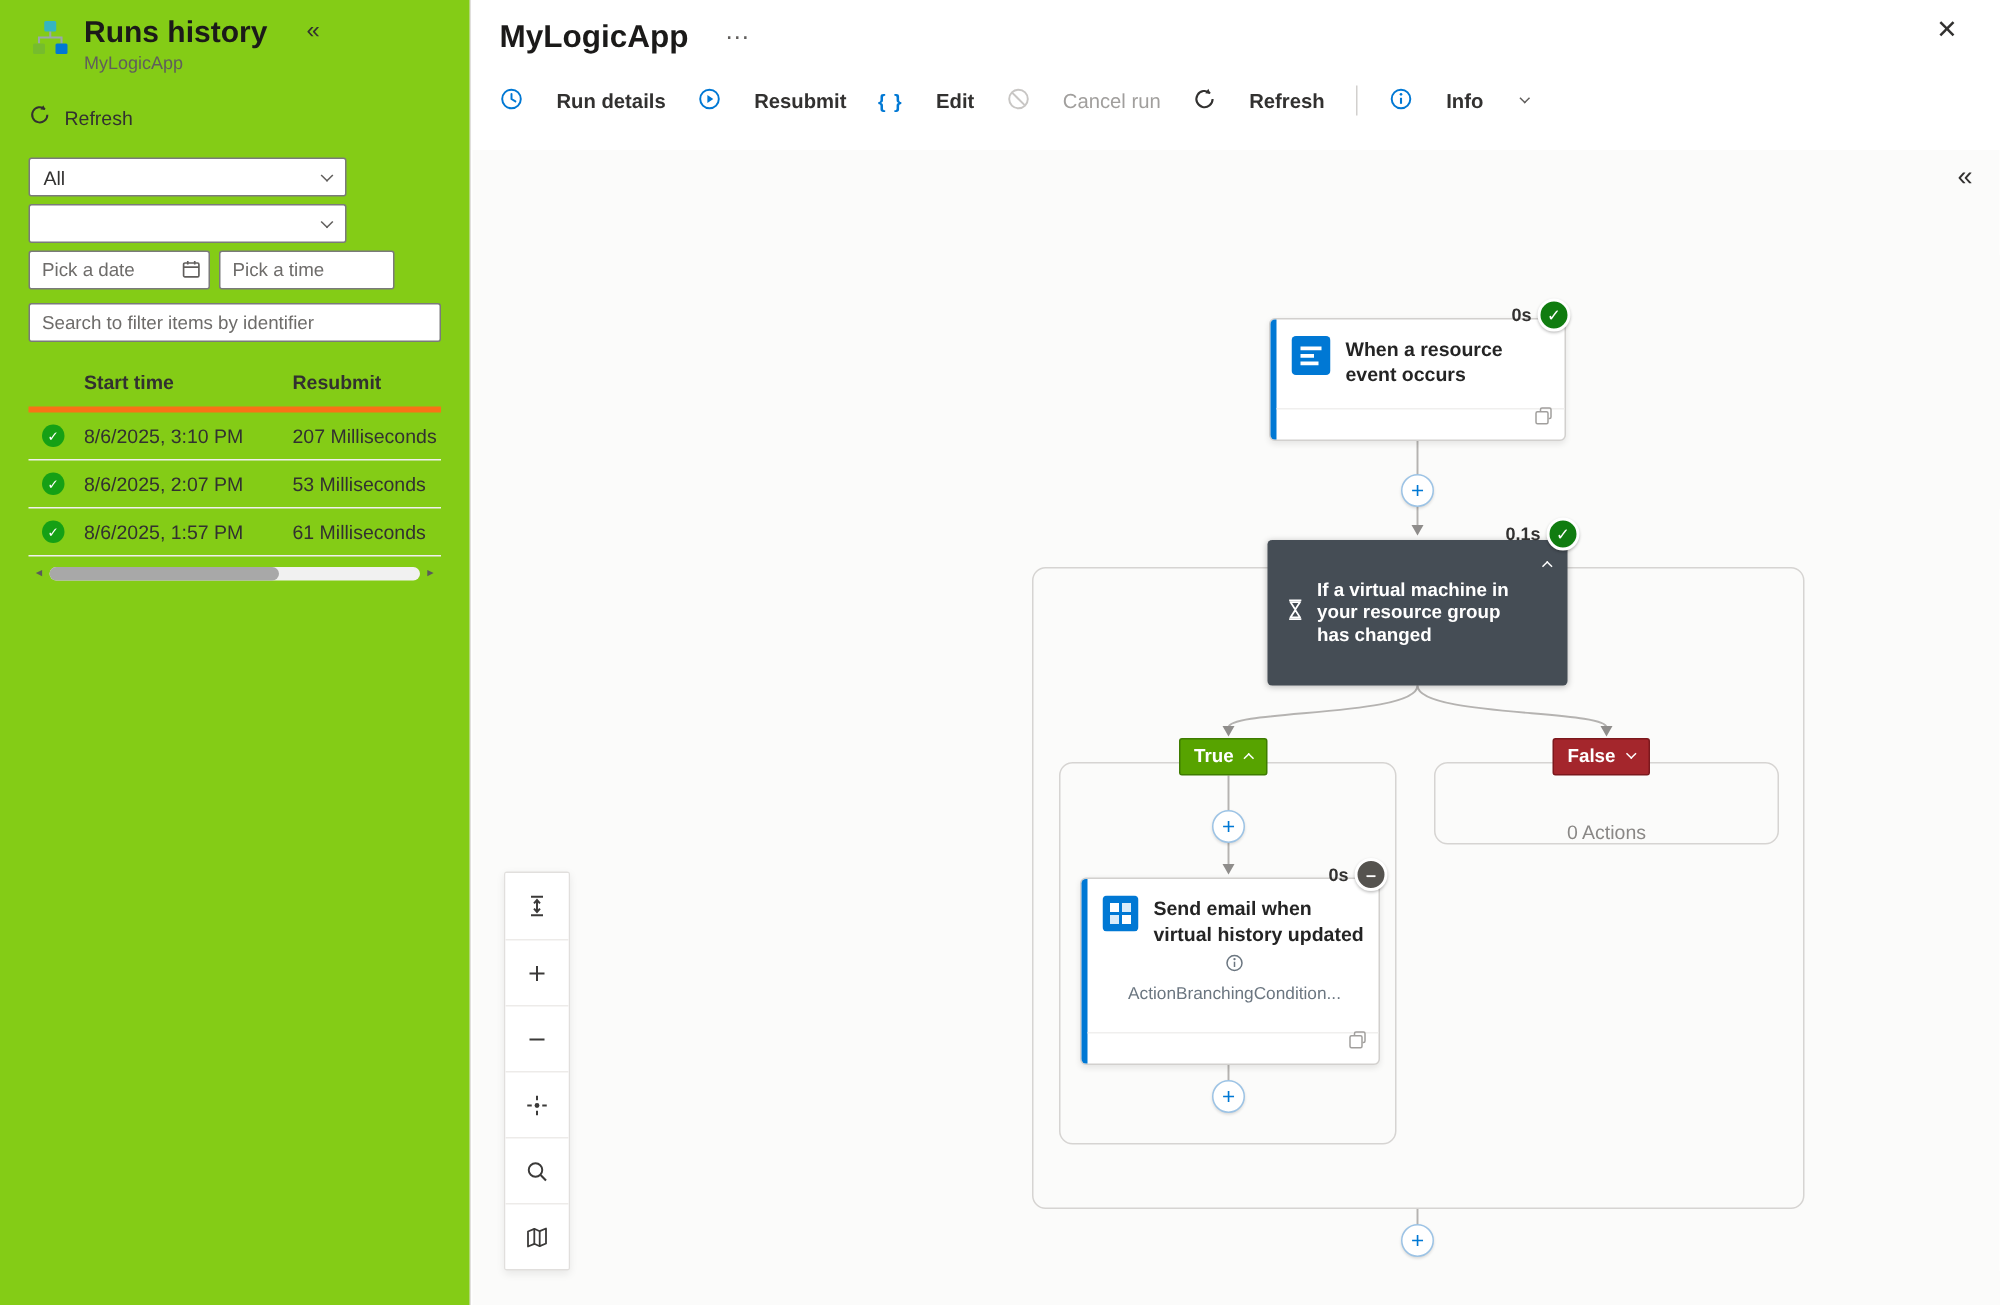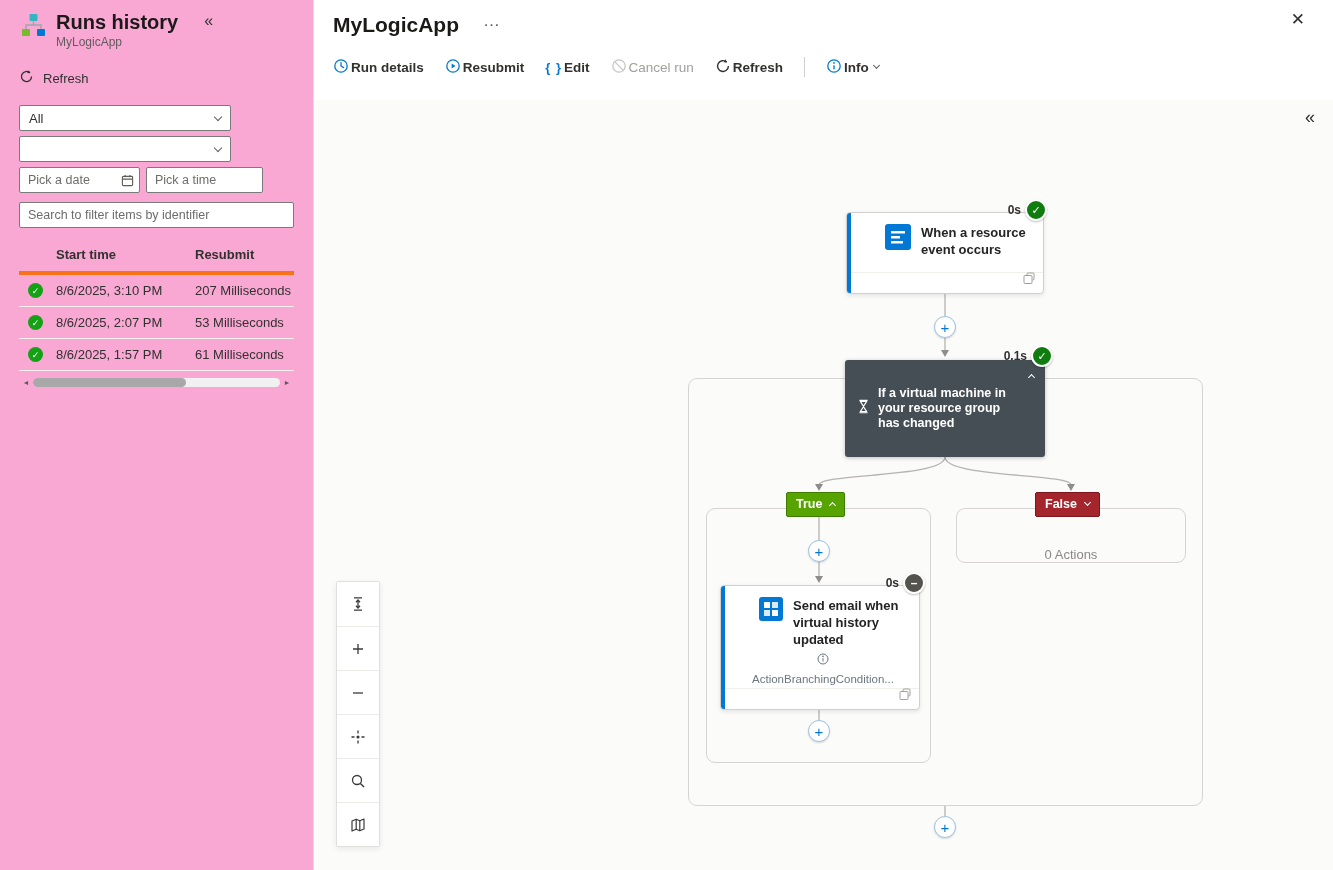--- a/index.html
+++ b/index.html
@@ -1,21 +1,21 @@
 <!DOCTYPE html>
 <html><head>
 <meta charset="utf-8">
 <style>
   * { box-sizing: border-box; margin: 0; padding: 0; }
   html,body { width:1333px; height:870px; overflow:hidden; background:#fff;
     font-family:"Liberation Sans", sans-serif; color:#323130; }
 
   
   .left-panel { position:absolute; left:0; top:0; width:314px; height:870px;
-    background:#f9a8d4; border-right:1px solid #e1dfdd; padding:0 19px; }
+    background:#84cc16; border-right:1px solid #e1dfdd; padding:0 19px; }
   .panel-header { display:flex; align-items:flex-start; padding-top:10px; }
   .app-icon { flex:0 0 auto; margin-top:2px; }
   .title-col { margin-left:9px; }
   .panel-title { font-size:20px; font-weight:700; color:#1b1a19; line-height:24px; }
   .panel-sub { font-size:12px; color:#605e5c; margin-top:1px; }
   .collapse-btn { margin-left:26px; margin-top:2px; font-size:16px; color:#323130; cursor:pointer; }
   .refresh-row { display:flex; align-items:center; gap:9px; margin-top:20px;
     font-size:13px; color:#323130; cursor:pointer; }
   .select { width:212px; height:26px; border:1px solid #7a7a7a; border-radius:2px;
     display:flex; align-items:center; justify-content:space-between; padding:0 9px;
@@ -51,21 +51,21 @@
   .sb-thumb { position:absolute; left:0; top:0; height:9px; width:62%; background:#a8a8a8; border-radius:5px; }
 
   
   .main-header { position:absolute; left:315px; top:0; right:0; height:100px; background:#fff; }
   .title-row { display:flex; align-items:center; padding:13px 0 0 18px; }
   .main-title { font-size:21px; font-weight:700; color:#1b1a19; }
   .more { margin-left:24px; margin-top:-8px; color:#605e5c; font-size:17px; letter-spacing:1px; cursor:pointer; }
   .close { position:absolute; right:28px; top:9px; font-size:17px; color:#323130; cursor:pointer; }
   .toolbar { display:flex; align-items:center; gap:21px; padding:20px 0 0 18px;
     font-size:13.5px; font-weight:600; color:#323130; }
-  .tb-item { display:flex; align-items:center; gap:2px; cursor:pointer; }
+  .tb-item { display:flex; align-items:center; gap:22px; cursor:pointer; }
   .tb-item.disabled { color:#a19f9d; font-weight:400; cursor:default; }
   .braces { color:#0078d4; font-weight:700; font-size:13px; letter-spacing:1px; }
   .tb-divider { width:1px; height:20px; background:#d2d0ce; }
   .info-chev { margin-left:3px; }
 
   
   .canvas { position:absolute; left:315px; top:100px; width:1018px; height:770px; background:#fbfbfa; }
   .connectors { position:absolute; left:0; top:0; z-index:1; pointer-events:none; }
   .connectors path { stroke:#b5b3b1; stroke-width:1.3; fill:none; }
   .connectors polygon { fill:#8f8d8b; }
@@ -82,21 +82,21 @@
     border-radius:2px; z-index:3; cursor:pointer; }
   .true-badge  { left:471px; top:392px; background:#57a300; border:1.5px solid #3e7c00; }
   .false-badge { left:720px; top:392px; background:#a4262c; border:1.5px solid #7c181d; }
 
   .step-card { position:absolute; background:#fff; border:1px solid #d2d0ce; border-radius:4px;
     box-shadow:0 1.5px 4px rgba(0,0,0,.09); z-index:2; cursor:pointer; }
   .accent { position:absolute; left:0; top:0; bottom:0; width:4px; background:#0078d4;
     border-radius:3px 0 0 3px; }
   .trigger-card { left:531px; top:112px; width:198px; height:82px; }
   .action-card  { left:405px; top:485px; width:200px; height:125px; }
-  .card-main { display:flex; gap:10px; padding:11px 8px 0 14px;margin-left:24px; }
+  .card-main { display:flex; gap:10px; padding:11px 8px 0 14px; }
   .card-title { font-size:13px; font-weight:600; color:#242424; line-height:17px; }
   .card-footer { position:absolute; left:4px; right:0; bottom:0; height:21px;
     border-top:1px solid #f0efee; }
   .footer-icon { position:absolute; right:7px; bottom:4px; }
   .note-row { display:flex; align-items:center; gap:6px; margin:5px 8px 0 14px;
     font-size:11.5px; color:#6b7680;flex-direction:column; }
   .note-text { white-space:nowrap; overflow:hidden; text-overflow:ellipsis; max-width:150px; }
 
   .condition-card { position:absolute; left:530px; top:260px; width:200px; height:97px;
     background:#454d55; border-radius:3px; color:#fff; z-index:2;

